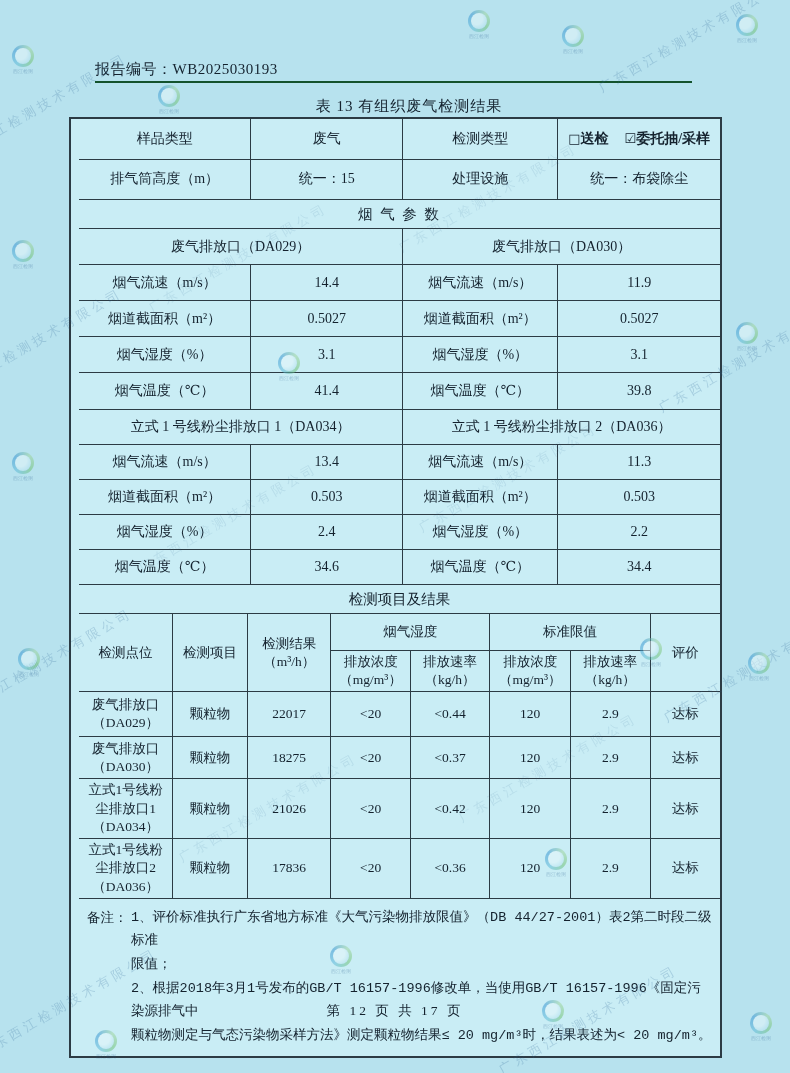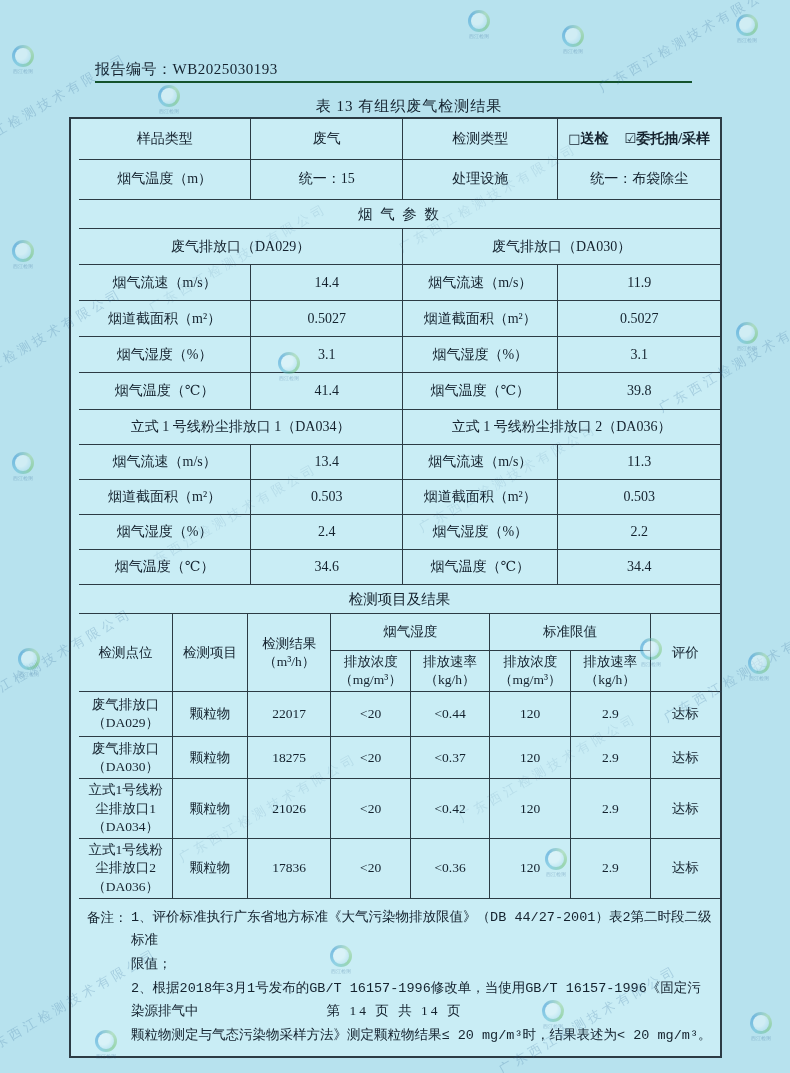--- a/index.html
+++ b/index.html
@@ -88,21 +88,21 @@
       <tbody>
           <tr>
         <td>样品类型</td>
         <td>废气</td>
         <td>检测类型</td>
         <td class="chk">
           <span class="box">□</span><span>送检</span><span class="gap"></span><span class="box">☑</span><span>委托抽/采样</span>
         </td>
       </tr>
       <tr>
-        <td>烟气温度（m）</td>
+        <td>排气筒高度（m）</td>
         <td>统一：15</td>
         <td>处理设施</td>
         <td>统一：布袋除尘</td>
       </tr>
     </tbody>
       </table>
 
     <div class="sec banner spread">烟 气 参 数</div>
 
     <table class="sec g1">
@@ -270,21 +270,21 @@
       <div class="body">
         <div class="note-item">1、评价标准执行广东省地方标准《大气污染物排放限值》（DB 44/27-2001）表2第二时段二级标准
 限值；</div>
         <div class="note-item">2、根据2018年3月1号发布的GB/T 16157-1996修改单，当使用GB/T 16157-1996《固定污染源排气中
 颗粒物测定与气态污染物采样方法》测定颗粒物结果≤ 20 mg/m³时，结果表述为&lt; 20 mg/m³。</div>
       </div>
     </div>
 
   </div>
 
-  <div class="page-footer">第 14 页 共 14 页</div>
+  <div class="page-footer">第 12 页 共 17 页</div>
 
   <div class="wm-layer">
     <span class="wm-text" style="left:-50px;top:150px">广东西江检测技术有限公司</span>
     <span class="wm-text" style="left:600px;top:80px">广东西江检测技术有限公司</span>
     <span class="wm-text" style="left:-55px;top:385px">广东西江检测技术有限公司</span>
     <span class="wm-text" style="left:660px;top:400px">广东西江检测技术有限公司</span>
     <span class="wm-text" style="left:-45px;top:705px">广东西江检测技术有限公司</span>
     <span class="wm-text" style="left:665px;top:710px">广东西江检测技术有限公司</span>
     <span class="wm-text" style="left:-20px;top:1045px">广东西江检测技术有限公司</span>
     <span class="wm-text" style="left:500px;top:1062px">广东西江检测技术有限公司</span>

